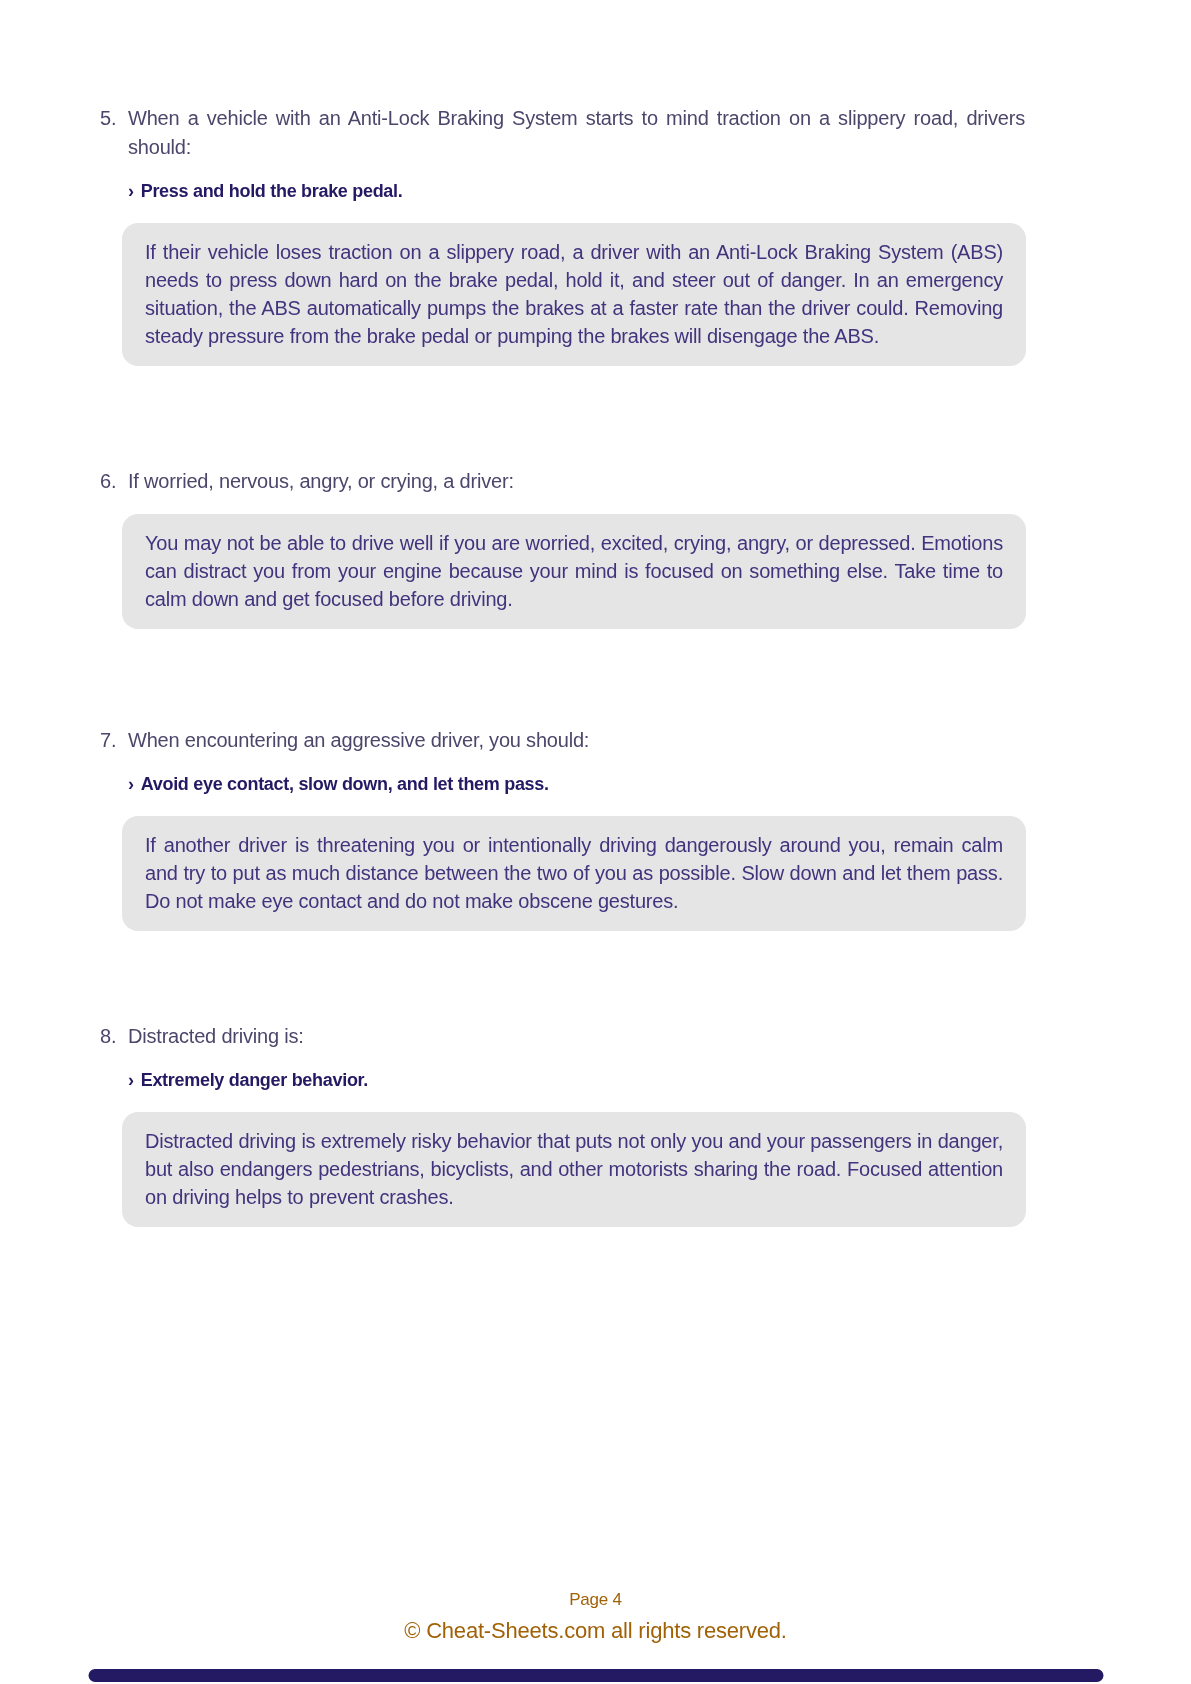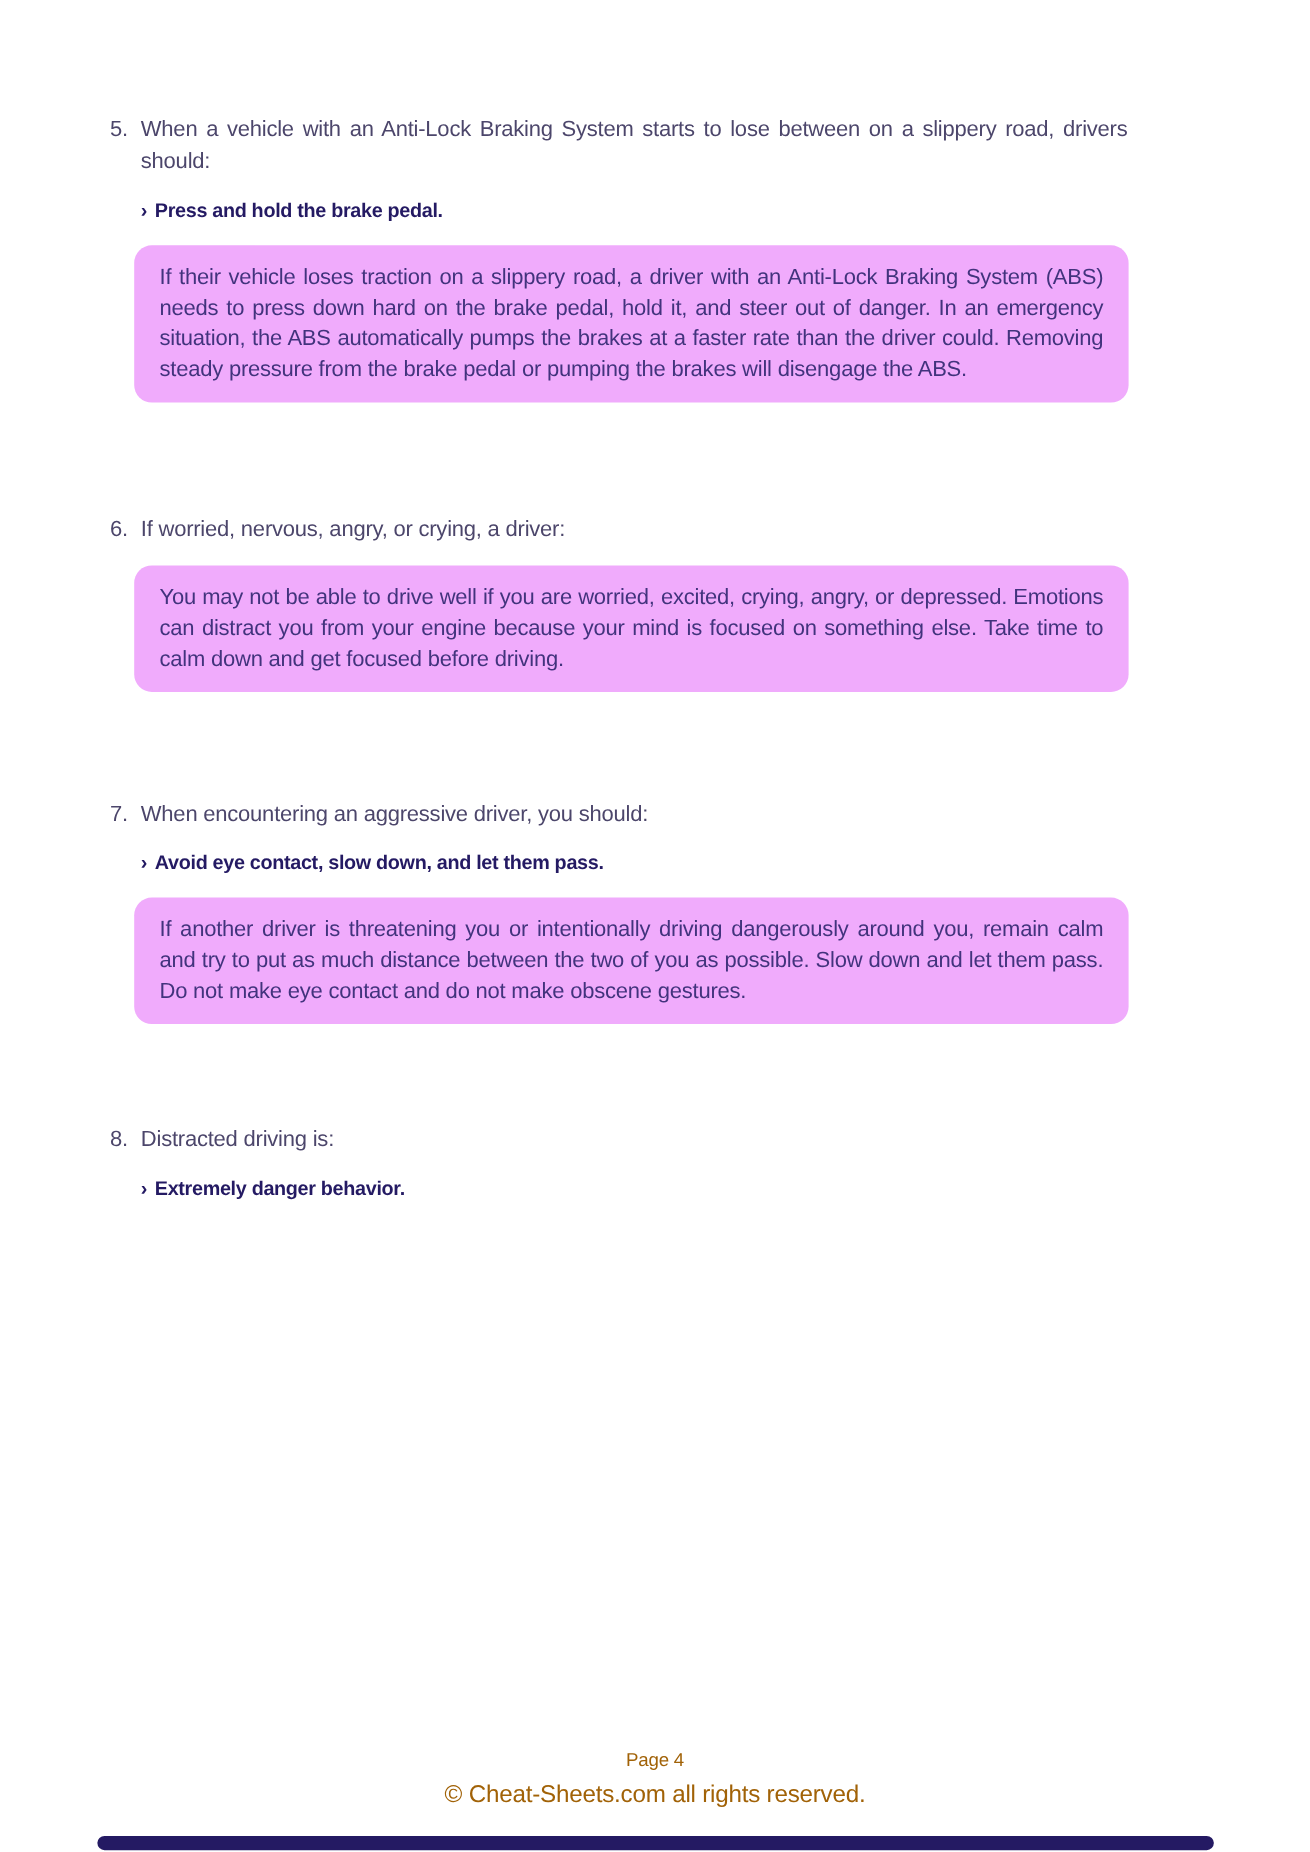--- a/index.html
+++ b/index.html
@@ -40,21 +40,21 @@
     letter-spacing: -0.3px;
   }
   .answer-marker {
     display: inline-block;
     margin-right: 7px;
     font-weight: 700;
   }
   .explain-box {
     margin: 18px 0 0 22px;
     width: 904px;
-    background: #f0abfc;
+    background: #e5e5e5;
     border-radius: 16px;
     padding: 15px 23px 16px 23px;
   }
   .explain-text {
     color: #42337d;
     font-size: 20px;
     line-height: 28px;
     text-align: justify;
   }
   .gap-a { margin-bottom: 101px; }
@@ -90,21 +90,21 @@
 </style>
 </head>
 <body>
 
 <div class="page">
   <div class="content">
 
     <section class="qa gap-a">
       <div class="q-row">
         <span class="q-num">5.</span>
-        <p class="q-text">When a vehicle with an Anti-Lock Braking System starts to lose between on a slippery road, drivers should:</p>
+        <p class="q-text">When a vehicle with an Anti-Lock Braking System starts to mind traction on a slippery road, drivers should:</p>
       </div>
       <div class="answer-line">
         <span class="answer-marker">›</span><span>Press and hold the brake pedal.</span>
       </div>
       <div class="explain-box">
         <p class="explain-text">If their vehicle loses traction on a slippery road, a driver with an Anti-Lock Braking System (ABS) needs to press down hard on the brake pedal, hold it, and steer out of danger. In an emergency situation, the ABS automatically pumps the brakes at a faster rate than the driver could. Removing steady pressure from the brake pedal or pumping the brakes will disengage the ABS.</p>
       </div>
     </section>
 
     <section class="qa gap-b">
@@ -131,20 +131,23 @@
     </section>
 
     <section class="qa">
       <div class="q-row">
         <span class="q-num">8.</span>
         <p class="q-text">Distracted driving is:</p>
       </div>
       <div class="answer-line">
         <span class="answer-marker">›</span><span>Extremely danger behavior.</span>
       </div>
+      <div class="explain-box">
+        <p class="explain-text">Distracted driving is extremely risky behavior that puts not only you and your passengers in danger, but also endangers pedestrians, bicyclists, and other motorists sharing the road. Focused attention on driving helps to prevent crashes.</p>
+      </div>
     </section>
 
   </div>
 
   <div class="footer">
     <div class="footer-page">Page 4</div>
     <div class="footer-copy">© Cheat-Sheets.com all rights reserved.</div>
   </div>
 
   <div class="bottom-bar"></div>

